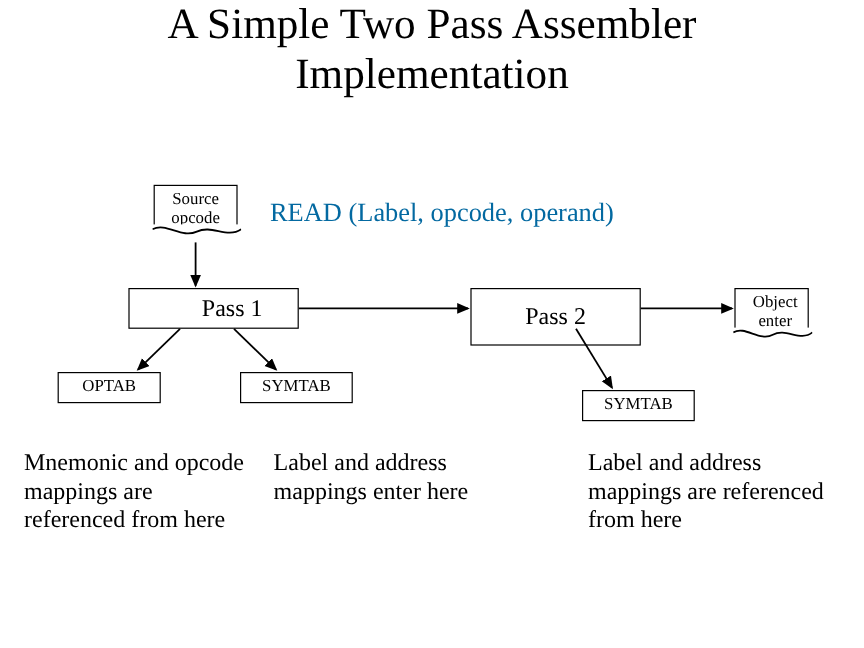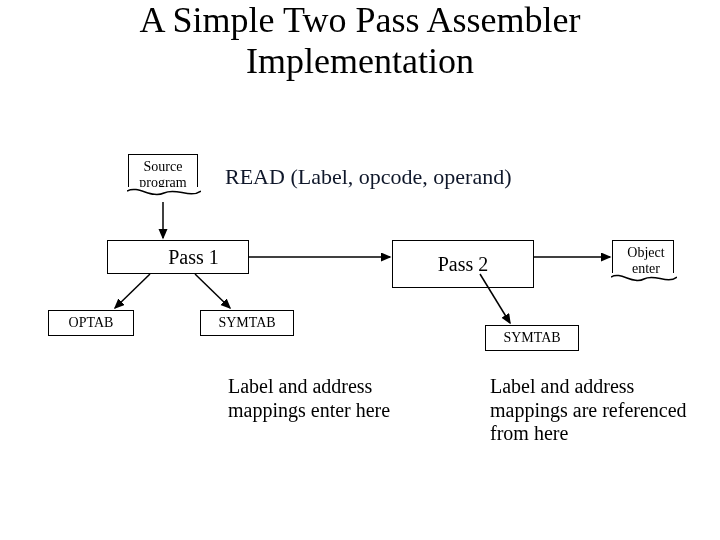--- a/index.html
+++ b/index.html
@@ -59,21 +59,21 @@
     font-size: 14px;
     text-align: right;
     display: flex;
     align-items: center;
     justify-content: center;
     box-sizing: border-box;
   }
   .read-label {
     position: absolute;
     font-size: 22px;
-    color: #0f172a;
+    color: #0369a1;
   }
   .note {
     position: absolute;
     font-size: 20px;
     color: #000;
     line-height: 1.18;
   }
   svg.arrows {
     position: absolute;
     left: 0; top: 0;
@@ -86,21 +86,21 @@
 
 <div class="title">
   <span>A Simple Two Pass Assembler</span><br>
   <span>Implementation</span>
 </div>
 
 <div class="canvas">
 
   <div class="doc-box" style="left:128px; top:154px; width:70px; height:40px;">
     <span>Source</span><br>
-    <span>program</span>
+    <span>opcode</span>
     <div class="tear">
       <svg width="74" height="14" viewBox="0 0 74 14">
         <path d="M0 4 C 12 -2, 24 12, 37 6 C 50 0, 62 12, 74 4" stroke="#000" stroke-width="1.5" fill="#fff"></path>
       </svg>
     </div>
   </div>
 
   <div class="read-label" style="left:225px; top:164px;">READ (Label, opcode, operand)</div>
 
   <div class="proc-box" style="left:107px; top:240px; width:142px; height:34px;padding-left:31px;">
@@ -126,20 +126,23 @@
   </div>
 
   <div class="tab-box" style="left:200px; top:310px; width:94px; height:26px;">
     <span>SYMTAB</span>
   </div>
 
   <div class="tab-box" style="left:485px; top:325px; width:94px; height:26px;">
     <span>SYMTAB</span>
   </div>
 
+  <div class="note" style="left:20px; top:375px; width:195px;">
+    <span>Mnemonic and opcode mappings are referenced from here</span>
+  </div>
 
   <div class="note" style="left:490px; top:375px; width:210px;">
     <span>Label and address mappings are referenced from here</span>
   </div>
 
   <div class="note" style="left:228px; top:375px; width:175px;">
     <span>Label and address mappings enter here</span>
   </div>
 
   <svg class="arrows">

